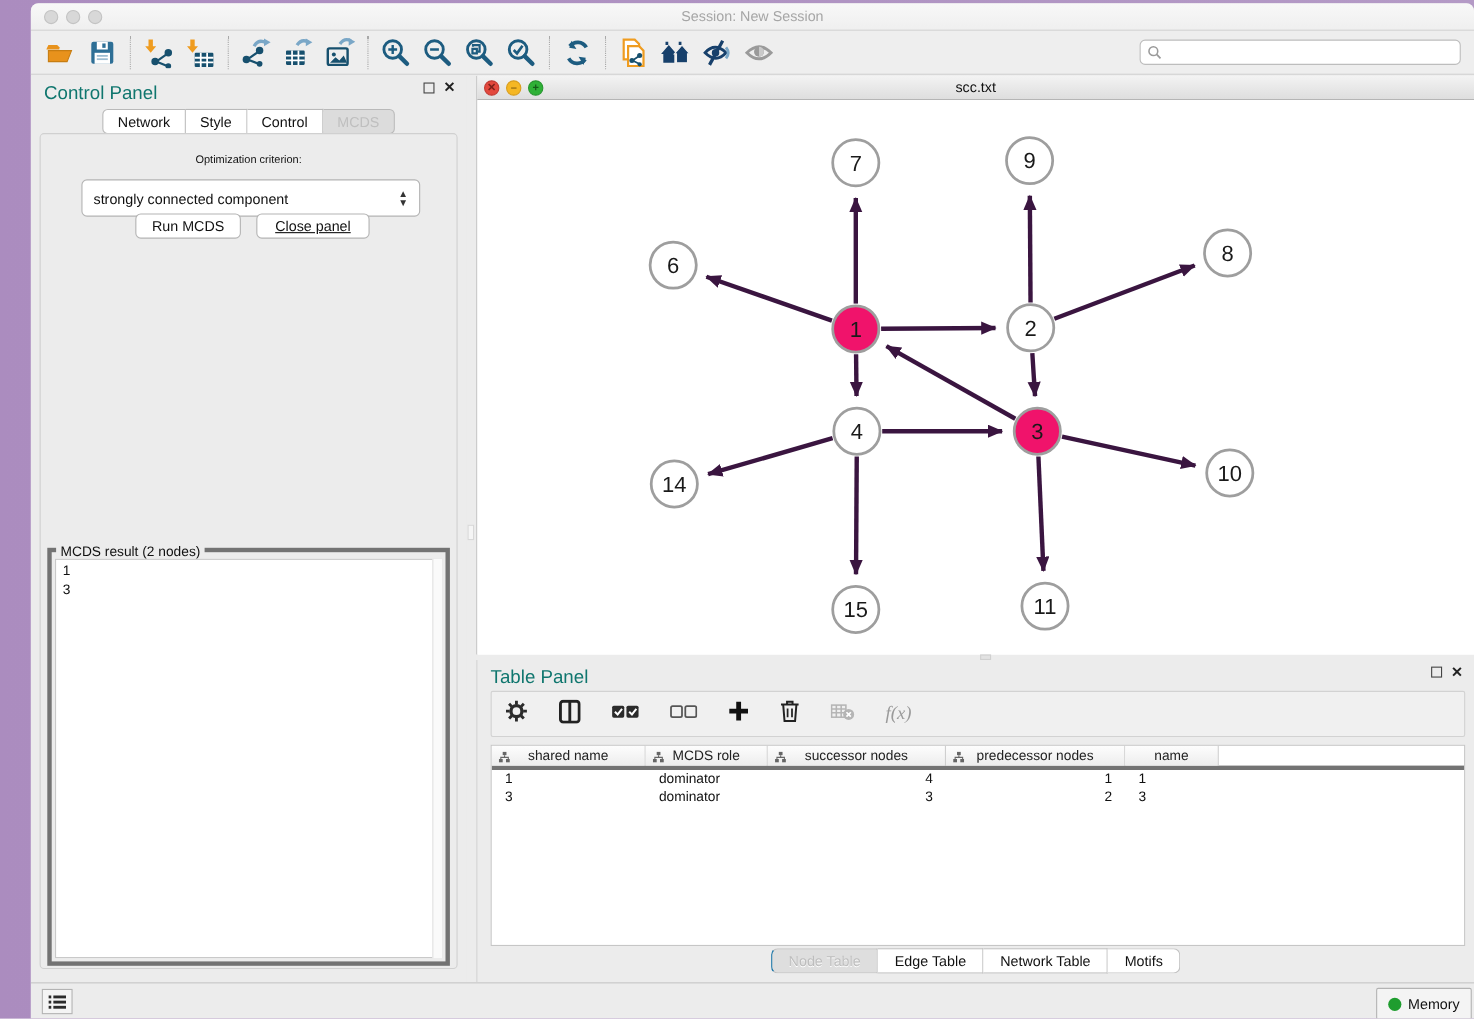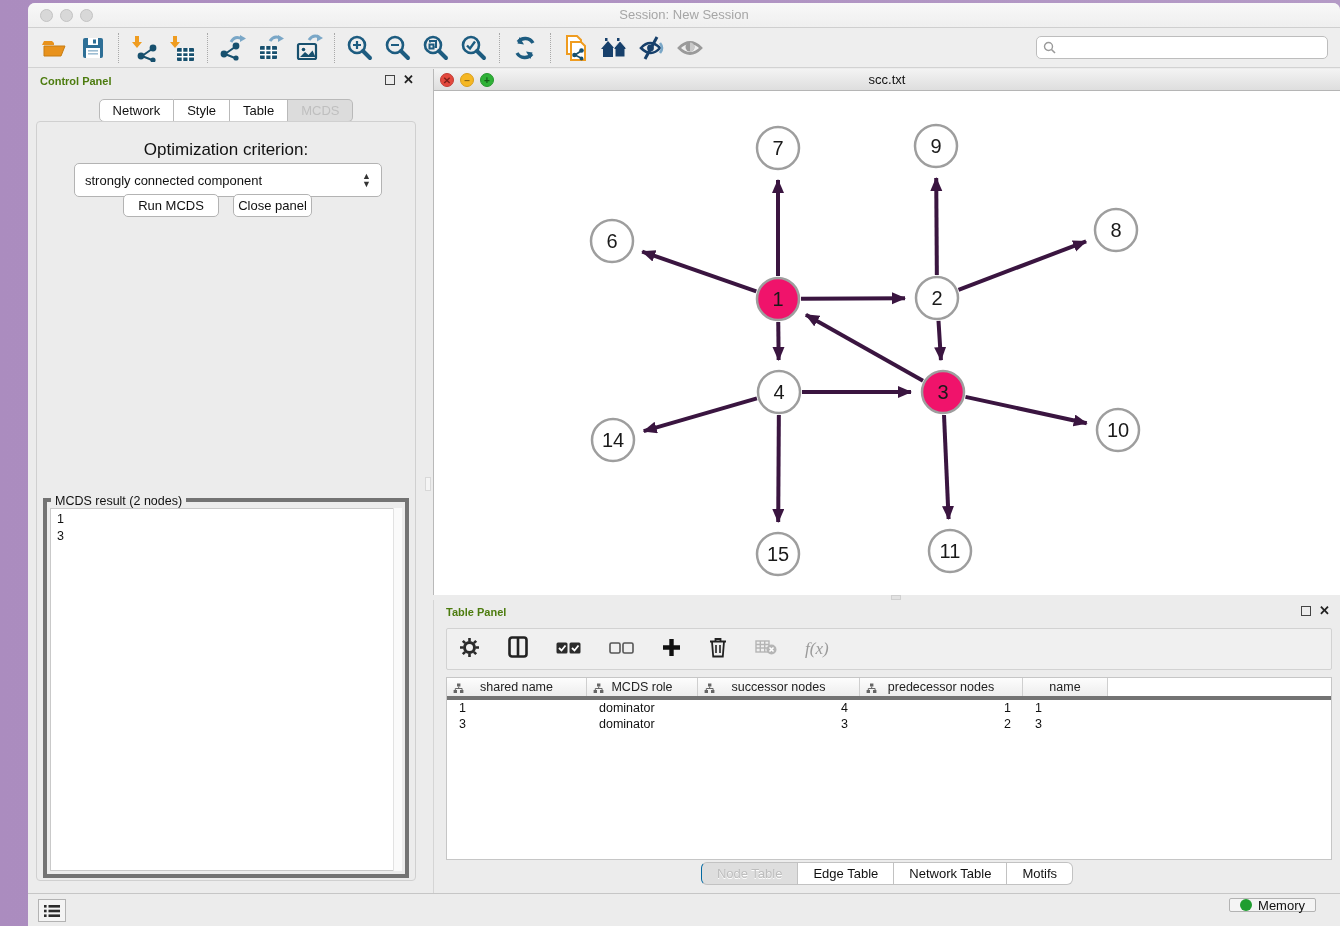--- a/index.html
+++ b/index.html
@@ -24,38 +24,38 @@
   
   #control-panel { position:absolute; top:66px; left:0; width:396px; bottom:33px; background:#ececec; }
   #v-split { position:absolute; top:66px; left:396px; width:9px; bottom:33px; background:#ececec; }
   #v-split .grip { position:absolute; top:408px; left:1px; width:6px; height:14px; background:#f5f5f5; border:1px solid #d8d8d8; }
   #network-window { position:absolute; top:66px; left:405px; right:0; height:526px; background:#fff; border-left:1px solid #b9b9b9; }
   #table-panel { position:absolute; top:597px; left:405px; right:0; bottom:33px; background:#ececec; border-left:1px solid #d5d5d5; }
   #h-split-grip { position:absolute; top:592px; left:863px; width:10px; height:5px; background:#e2e2e2; border:1px solid #d0d0d0; }
 
   
   .panel-head { position:relative; height:26px; }
-  .panel-head .ph-title { position:absolute; left:12px; top:6px; font-size:11px; color:#4d7c0f;font-weight:bold; }
+  .panel-head .ph-title { position:absolute; left:12px; top:6px; font-size:17px; color:#0f766e; }
   .ph-btns { position:absolute; right:10px; top:6px; display:flex; gap:8px; align-items:center; }
   .float-box { width:10px; height:10px; border:1.5px solid #444; display:inline-block; }
   .close-x { font-size:13px; font-weight:bold; color:#222; line-height:10px; }
 
   #control-tabs { position:absolute; top:30px; left:0; right:0; display:flex; justify-content:center; }
   .ctab { font-size:13px; padding:3px 13px; background:#fff; border:1px solid #b9b9b9; border-left:none; color:#111; }
   .ctab:first-child { border-left:1px solid #b9b9b9; border-radius:5px 0 0 5px; }
   .ctab:last-child { border-radius:0 5px 5px 0;text-align:center; }
   .ctab.disabled { background:#dcdcdc; color:#bfbfbf; }
 
   #cp-content { position:absolute; top:52px; left:8px; right:8px; height:760px; background:#ececec; border:1px solid #d0d0d0; border-radius:4px; }
-  #opt-label { position:absolute; top:18px; left:0; right:0; text-align:center; font-size:17px; color:#111; }
+  #opt-label { position:absolute; top:18px; left:0; right:0; text-align:center; font-size:10px; color:#111; }
   #opt-select { position:absolute; top:41px; left:37px; width:308px; height:32px; background:#fff; border:1px solid #b3b3b3; border-radius:5px; font-size:13px; display:flex; align-items:center; padding:16px 10px; color:#111; }
   #opt-select .chevrons { margin-left:auto; font-size:9px; line-height:8px; color:#333; text-align:center; }
   .cp-btn { position:absolute; top:72px; height:23px; background:#fff; border:1px solid #b3b3b3; border-radius:5px; font-size:13px; color:#111; display:flex; align-items:center; justify-content:center; }
   #run-btn { left:86px; width:96px; }
-  #closep-btn { left:196px; width:79px; }
+  #closep-btn { left:196px; width:103px;text-decoration:underline; }
 
   #result-fieldset { position:absolute; left:6px; right:6px; top:376px; height:380px; border:4px solid #737373; background:#ececec; }
   #result-legend { position:absolute; top:-8px; left:4px; background:#ececec; padding:0 4px; font-size:12.5px; color:#111; }
   #result-area { position:absolute; inset:6px 3px 3px 3px; background:#fff; border:1px solid #c9c9c9; font-size:12.5px; color:#111; padding:2px 6px; white-space:pre-line; line-height:17px; }
   #result-scroll { position:absolute; top:6px; bottom:3px; right:3px; width:9px; background:#fafafa; border-left:1px solid #e2e2e2; }
 
   
   #net-titlebar { position:relative; height:22px; background:linear-gradient(#f3f3f3,#dedede); border-bottom:1px solid #b5b5b5; }
   #net-titlebar .title { position:absolute; left:0; right:0; top:3px; text-align:center; font-size:13px; color:#111; }
   .mac-dot { position:absolute; top:4px; width:14px; height:14px; border-radius:50%; font-size:10px; font-weight:bold; text-align:center; line-height:13px; }
@@ -74,21 +74,21 @@
 
   #table-tabs { position:absolute; bottom:8px; left:0; right:0; display:flex; justify-content:center; }
   .ttab { font-size:13px; padding:3px 15px; background:#fff; border:1px solid #c2c2c2; border-left:none; color:#111; }
   .ttab:first-child { border-left:1px solid #0369a1; border-radius:6px 0 0 6px; }
   .ttab:last-child { border-radius:0 6px 6px 0; }
   .ttab.active { background:#dedede; color:#bdbdbd; text-shadow:0 1px 0 #fff; }
 
   
   #statusbar { position:absolute; left:0; right:0; bottom:0; height:33px; background:#ececec; border-top:1px solid #c6c6c6; }
   #list-btn { position:absolute; left:10px; top:5px; width:28px; height:23px; background:#f4f4f4; border:1px solid #b3b3b3; display:flex; align-items:center; justify-content:center; }
-  #memory-btn { position:absolute; right:24px; top:4px; height:14px; background:#f4f4f4; border:1px solid #b3b3b3; border-radius:2px; display:flex; align-items:center; gap:6px; padding:0 10px; font-size:13px; color:#111; }
+  #memory-btn { position:absolute; right:2px; top:4px; height:29px; background:#f4f4f4; border:1px solid #b3b3b3; border-radius:2px; display:flex; align-items:center; gap:6px; padding:0 10px; font-size:13px; color:#111; }
   #memory-dot { width:12px; height:12px; border-radius:50%; background:#1f9d2f; }
 </style>
 </head>
 <body>
 
 <div id="app-window">
 
   <div id="titlebar">
     <span class="tl-dot" style="left:12px"></span>
     <span class="tl-dot" style="left:32px"></span>
@@ -256,21 +256,21 @@
     <div class="panel-head">
       <span class="ph-title">Control Panel</span>
       <span class="ph-btns">
         <span class="float-box"></span>
         <span class="close-x">✕</span>
       </span>
     </div>
     <div id="control-tabs">
         <div class="ctab">Network</div>
         <div class="ctab">Style</div>
-        <div class="ctab">Table</div>
+        <div class="ctab">Control</div>
         <div class="ctab disabled">MCDS</div>
       </div>
     <div id="cp-content">
       <div id="opt-label">Optimization criterion:</div>
       <div id="opt-select">
         <span>strongly connected component</span>
         <span class="chevrons">▲<br>▼</span>
       </div>
       <div class="cp-btn" id="run-btn">Run MCDS</div>
       <div class="cp-btn" id="closep-btn">Close panel</div>

